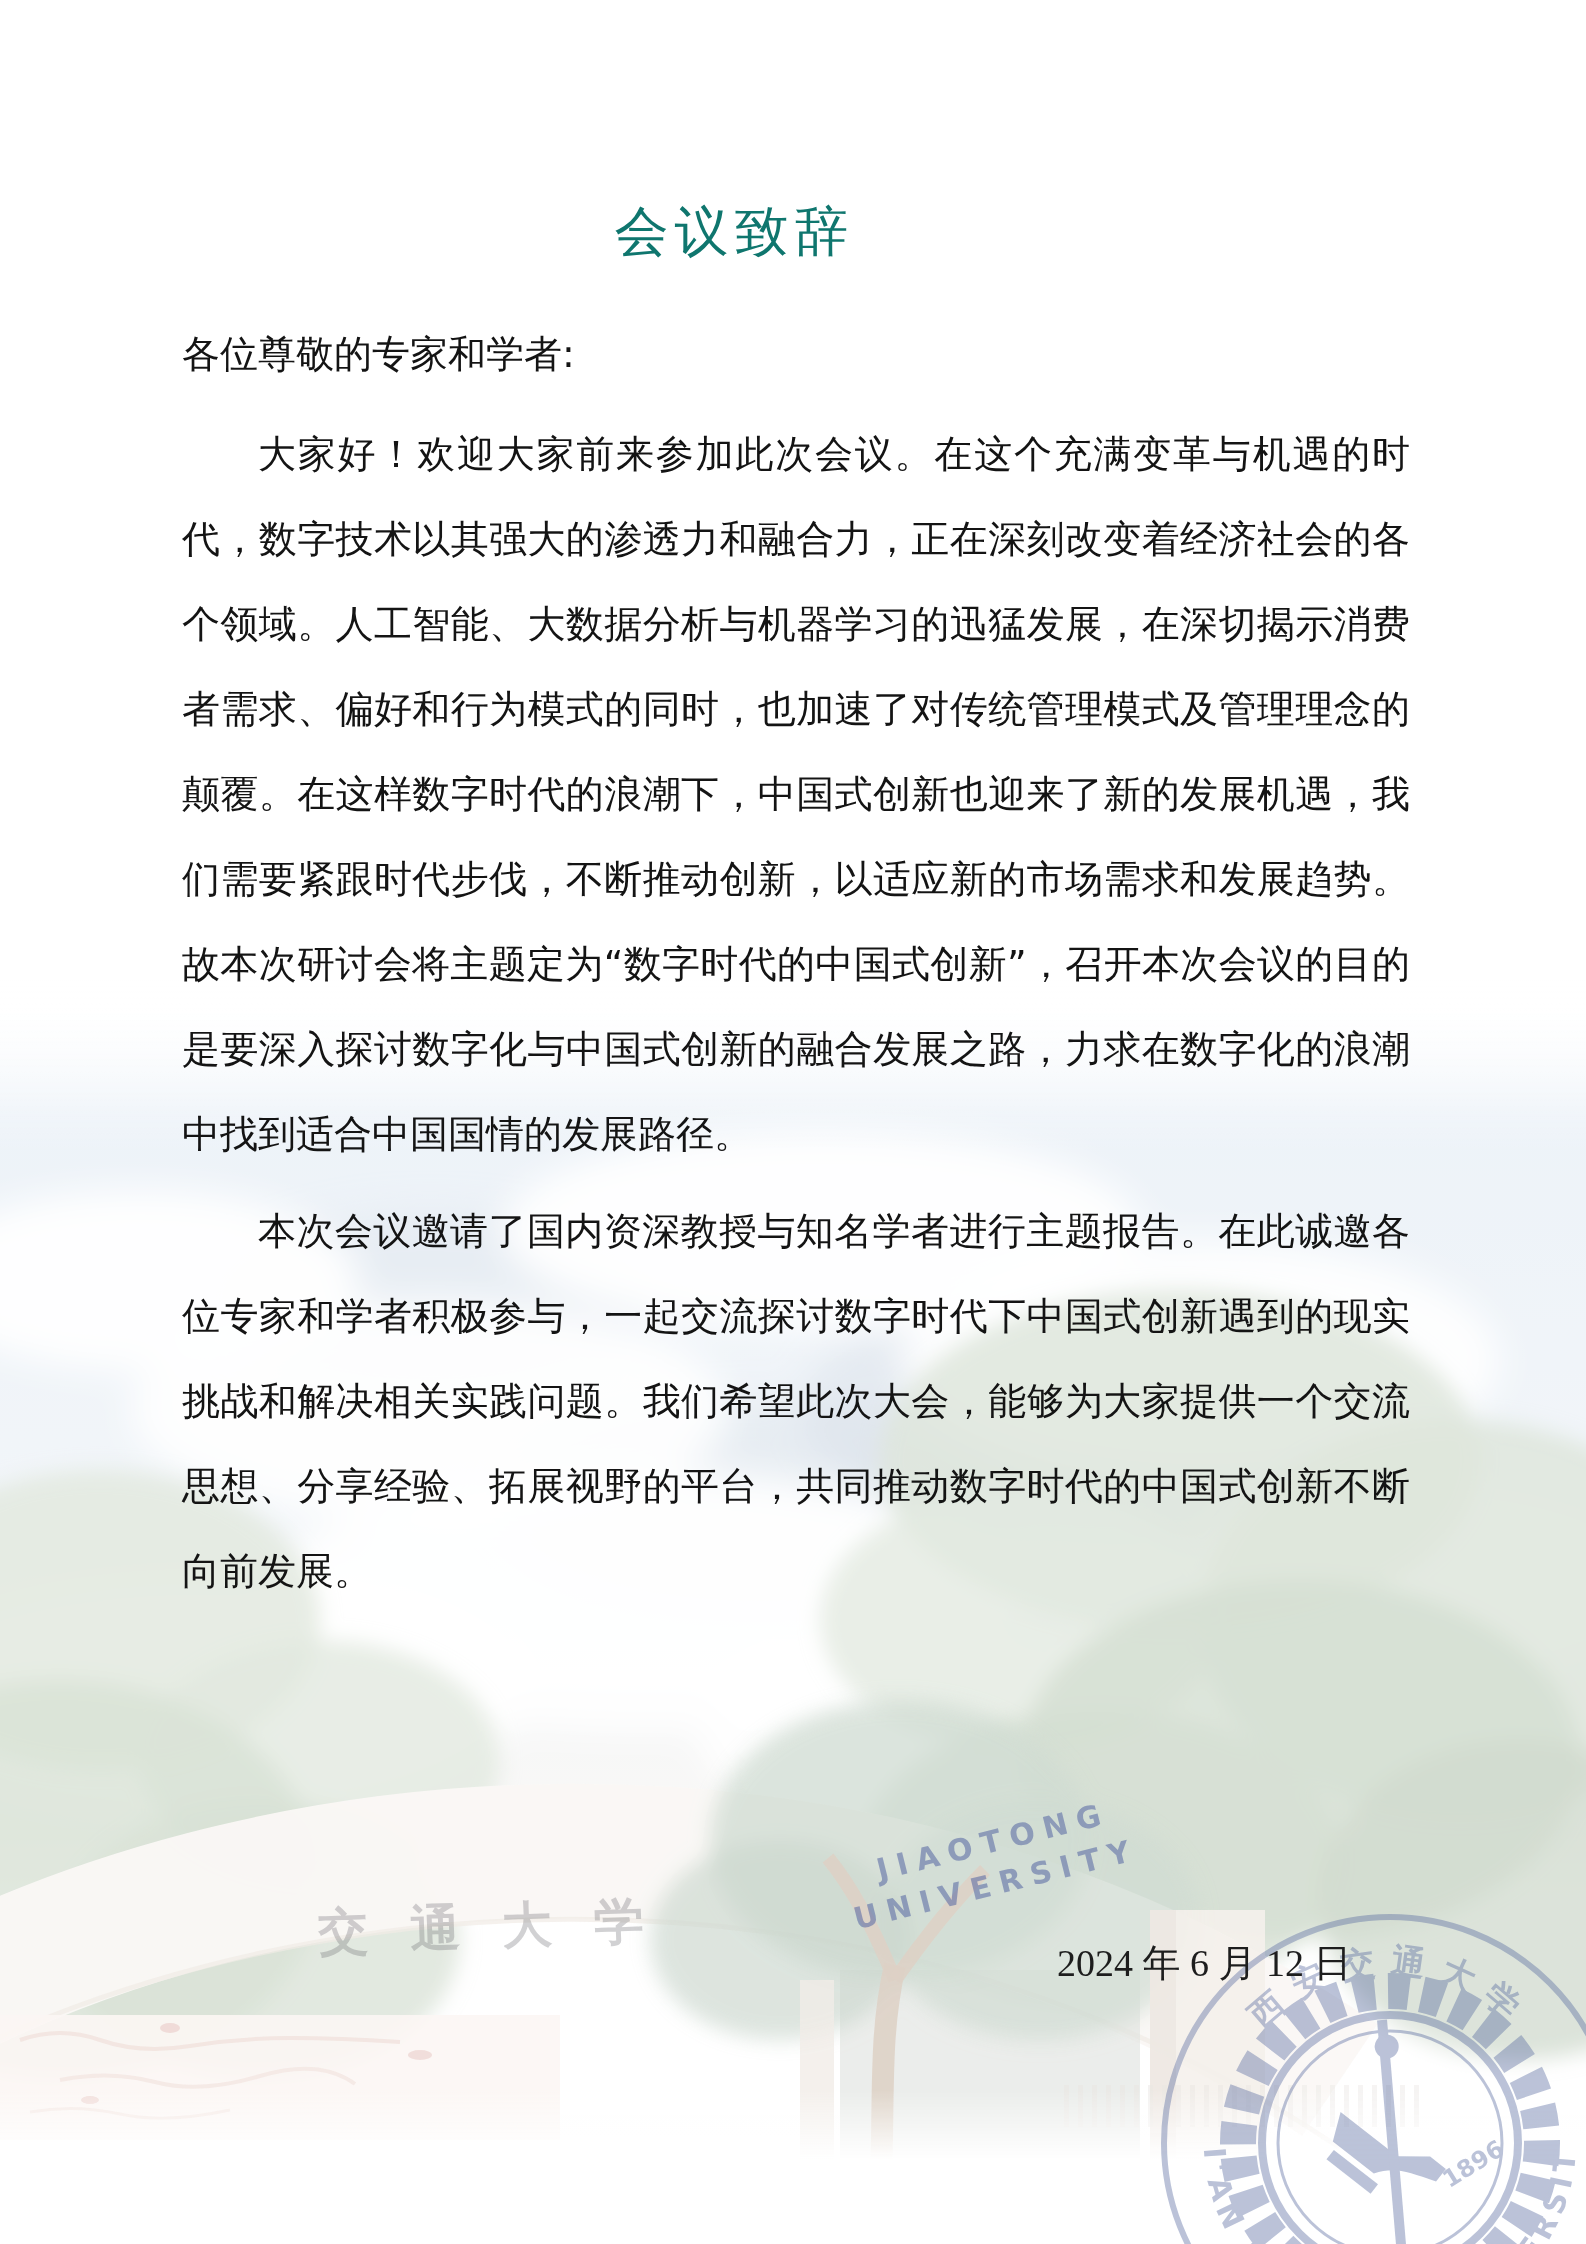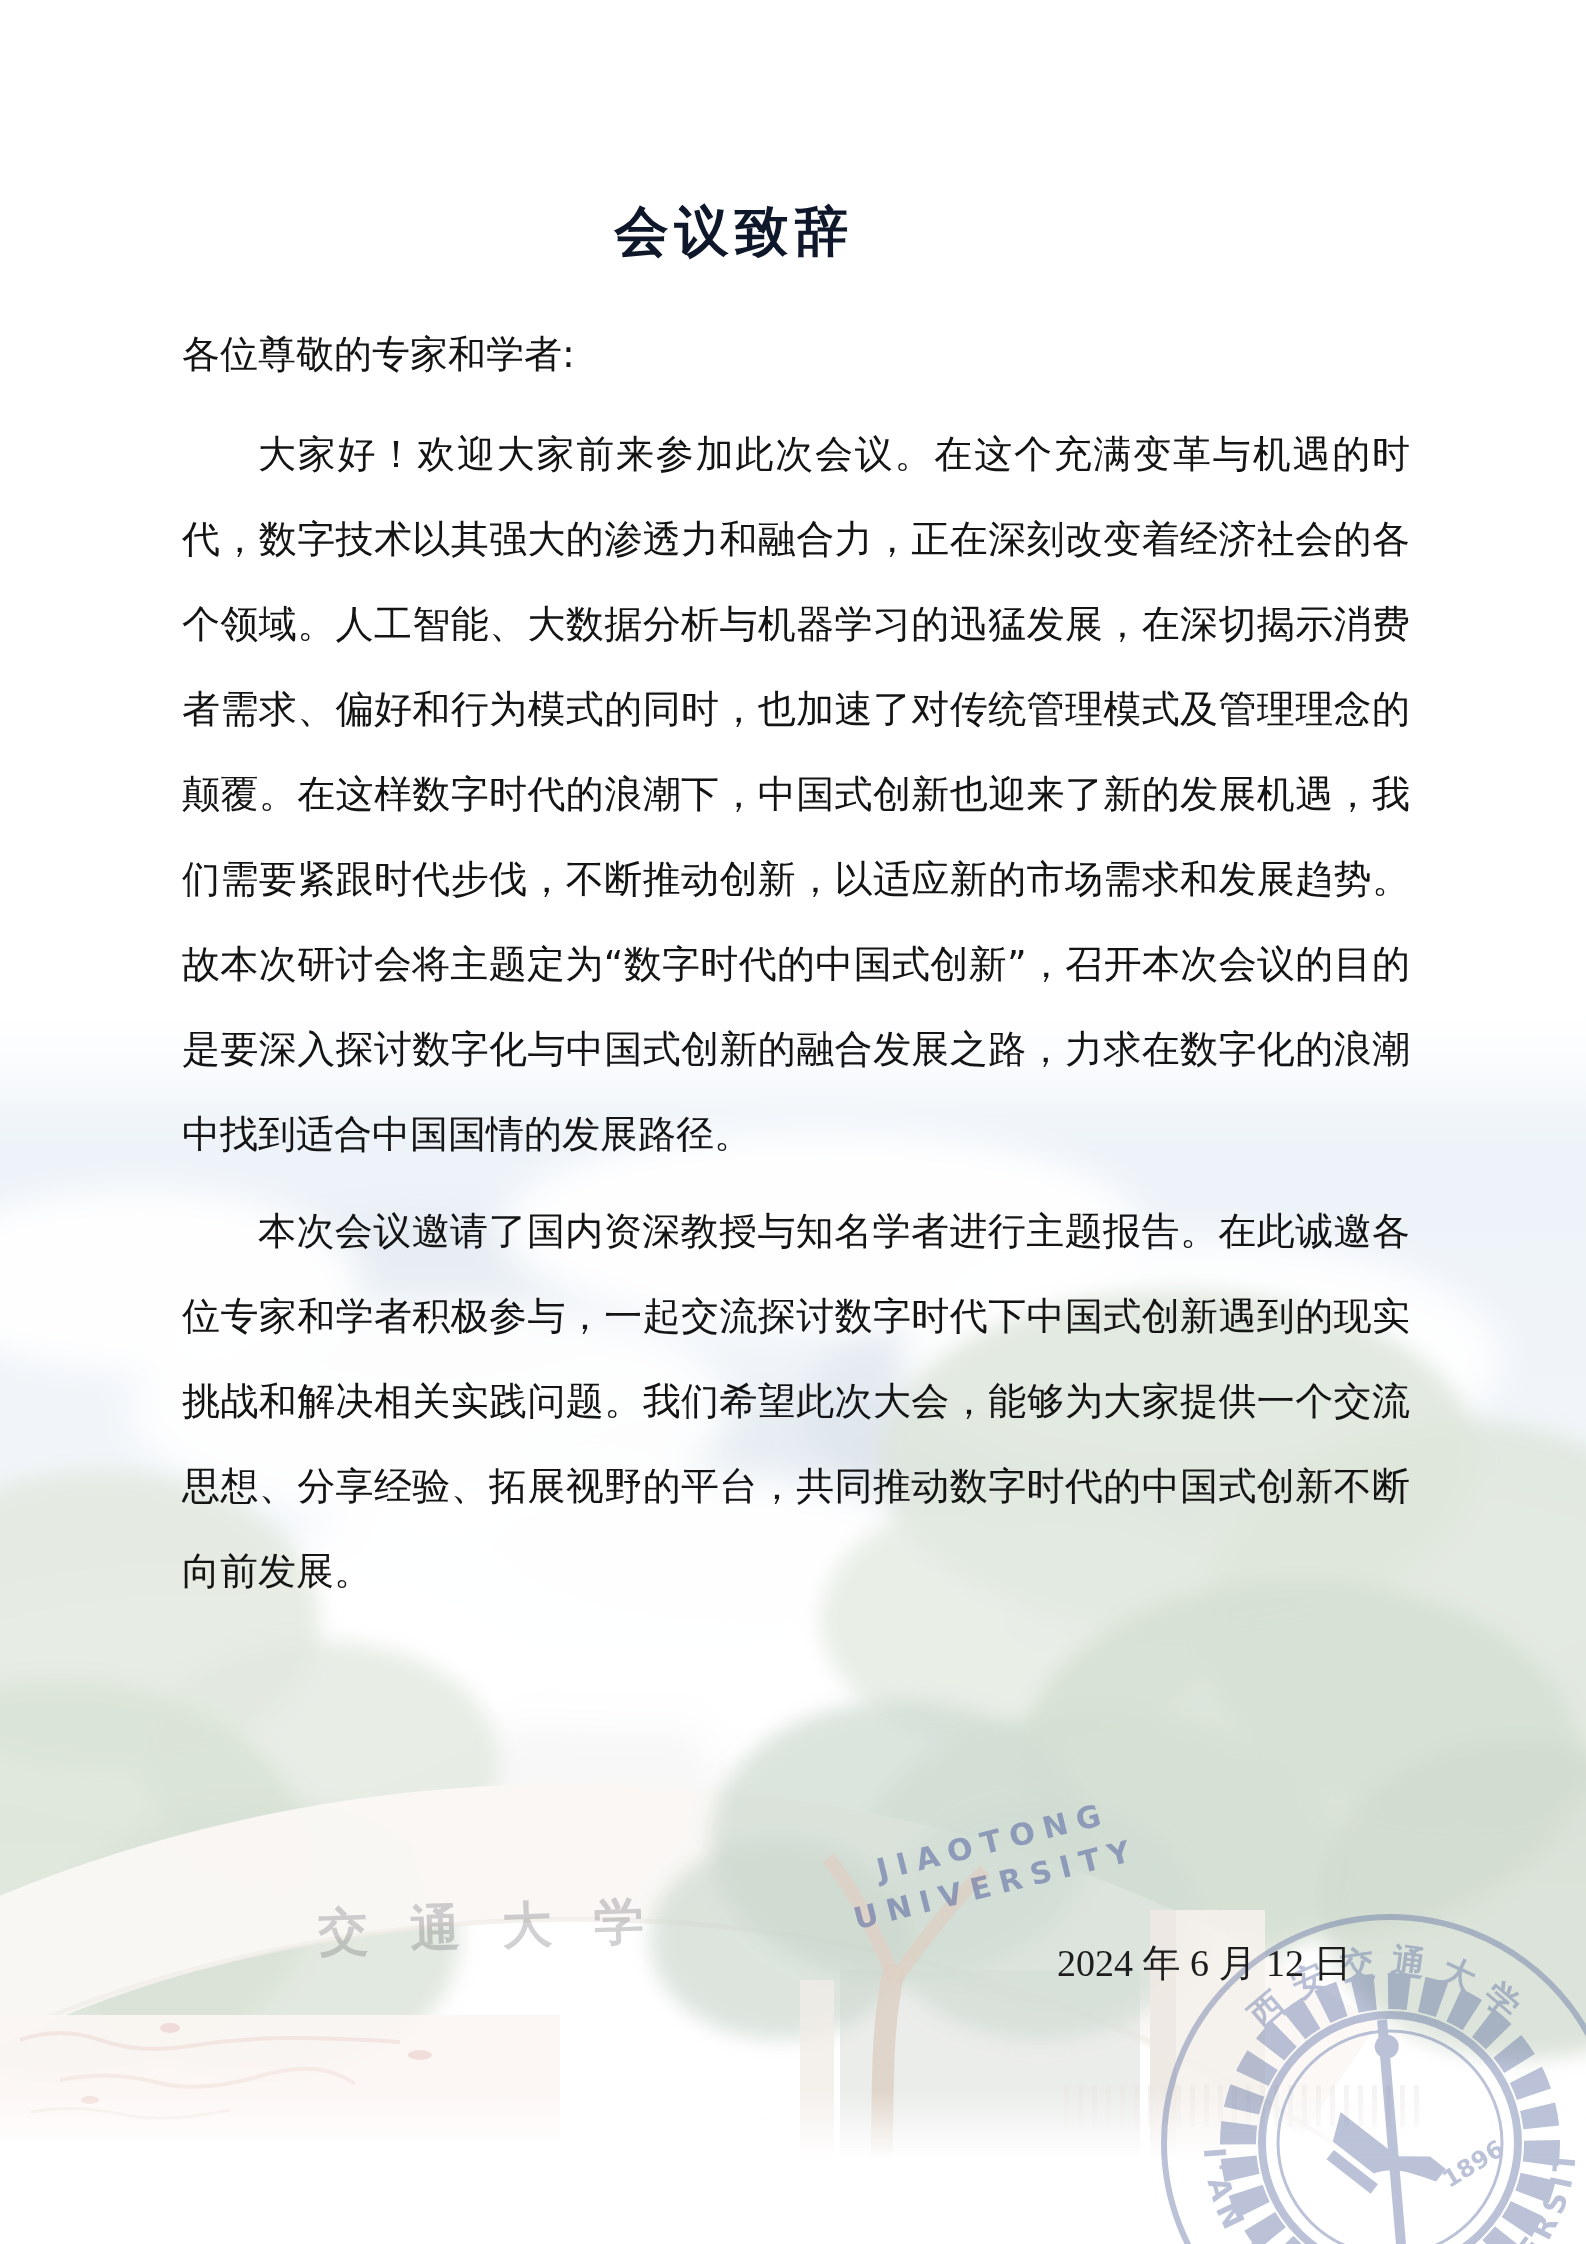--- a/index.html
+++ b/index.html
@@ -26,22 +26,22 @@
     position:absolute;left:845px;top:1822px;
     transform:rotate(-14deg);
     color:rgba(84,100,162,0.55);
     font-weight:bold;font-size:30px;letter-spacing:9px;
     line-height:42px;white-space:nowrap;
   }
   .gate-en .l1{margin-left:34px;}
   
   .doc-title{
     position:absolute;left:0;top:196px;width:1469px;
-    text-align:center;font-size:54px;font-weight:bold;
-    letter-spacing:6px;color:#0f172a;
+    text-align:center;font-size:54px;font-weight:normal;
+    letter-spacing:6px;color:#0f766e;
   }
   .doc-body{
     position:absolute;left:170px;top:300px;width:1252px;
     font-size:38px;line-height:85px;color:#141414;
     text-align:justify;
   }
   .doc-body p{margin:12px;}
   .doc-body .salutation{margin-bottom:15px;}
   .doc-body .para{text-indent:2em;}
   .doc-date{

